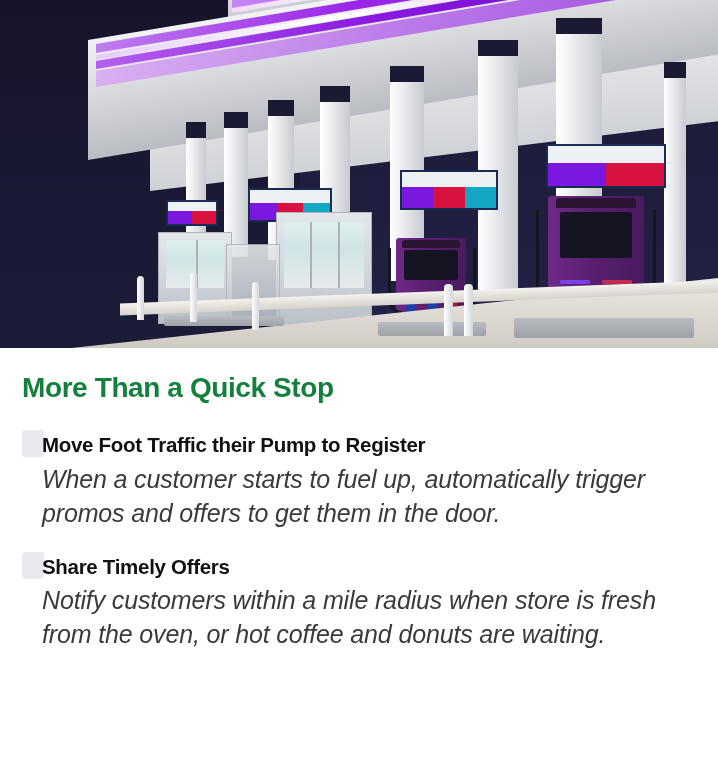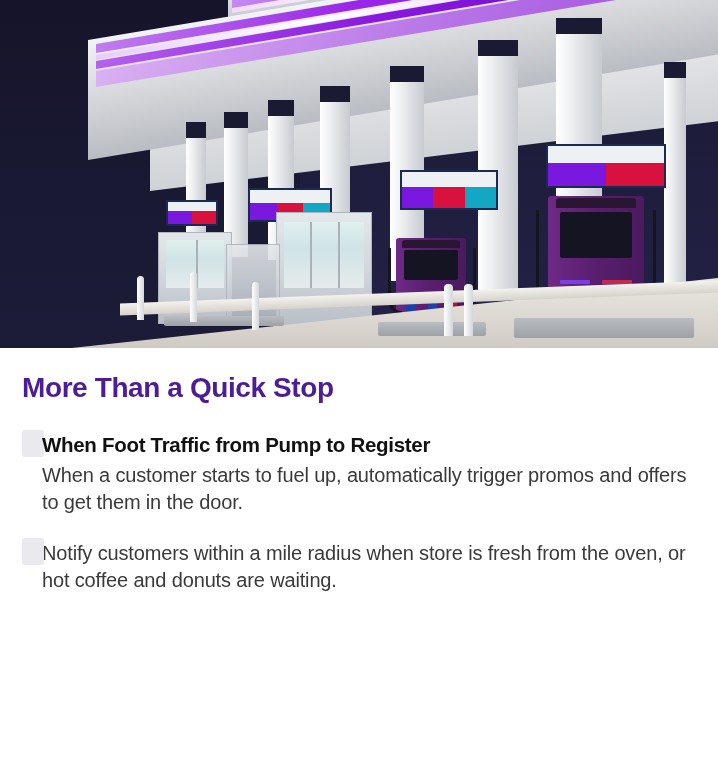--- a/index.html
+++ b/index.html
@@ -174,21 +174,21 @@
     letter-spacing:1.9px;
     padding-right:12px;
     white-space:nowrap;
     font-family:"Liberation Sans", sans-serif;
   }
 
   
   .content { position:relative; padding:24px 20px 0 22px; }
 
   .section-title {
-    color:#4c1d95;
+    color:#15803d;
     font-size:28px;
     font-weight:700;
     letter-spacing:-0.4px;
     margin-bottom:28px;
   }
 
   .feature { position:relative; margin-bottom:24px; padding-left:20px; }
   .feature:last-child { margin-bottom:0; }
 
   .marker {
@@ -205,25 +205,26 @@
     font-size:20.5px;
     font-weight:700;
     letter-spacing:-0.3px;
     line-height:1.25;
     margin-bottom:4px;
     z-index:2;
   }
 
   .feature-body {
     color:#3a3a3a;
-    font-size:20px;
+    font-size:25px;
     font-weight:400;
     line-height:1.36;
     letter-spacing:-0.15px;
     max-width:658px;
+    font-style:italic;
   }
 </style>
 </head>
 <body>
 
 <div class="page">
 
   <div class="hero">
     <div class="sky"></div>
     <div class="backfield"></div>
@@ -329,24 +330,25 @@
     <div class="bollard" style="left:464px; top:284px; height:52px; width:9px;"></div>
 
   </div>
 
   <div class="content">
 
     <h2 class="section-title">More Than a Quick Stop</h2>
 
     <div class="feature">
       <span class="marker"></span>
-      <h3 class="feature-title">When Foot Traffic from Pump to Register</h3>
+      <h3 class="feature-title">Move Foot Traffic their Pump to Register</h3>
       <p class="feature-body">When a customer starts to fuel up, automatically trigger promos and offers to get them in the door.</p>
     </div>
 
 
     <div class="feature">
       <span class="marker"></span>
+      <h3 class="feature-title">Share Timely Offers</h3>
       <p class="feature-body">Notify customers within a mile radius when store is fresh from the oven, or hot coffee and donuts are waiting.</p>
     </div>
 
   </div>
 </div>
 
 </body></html>

